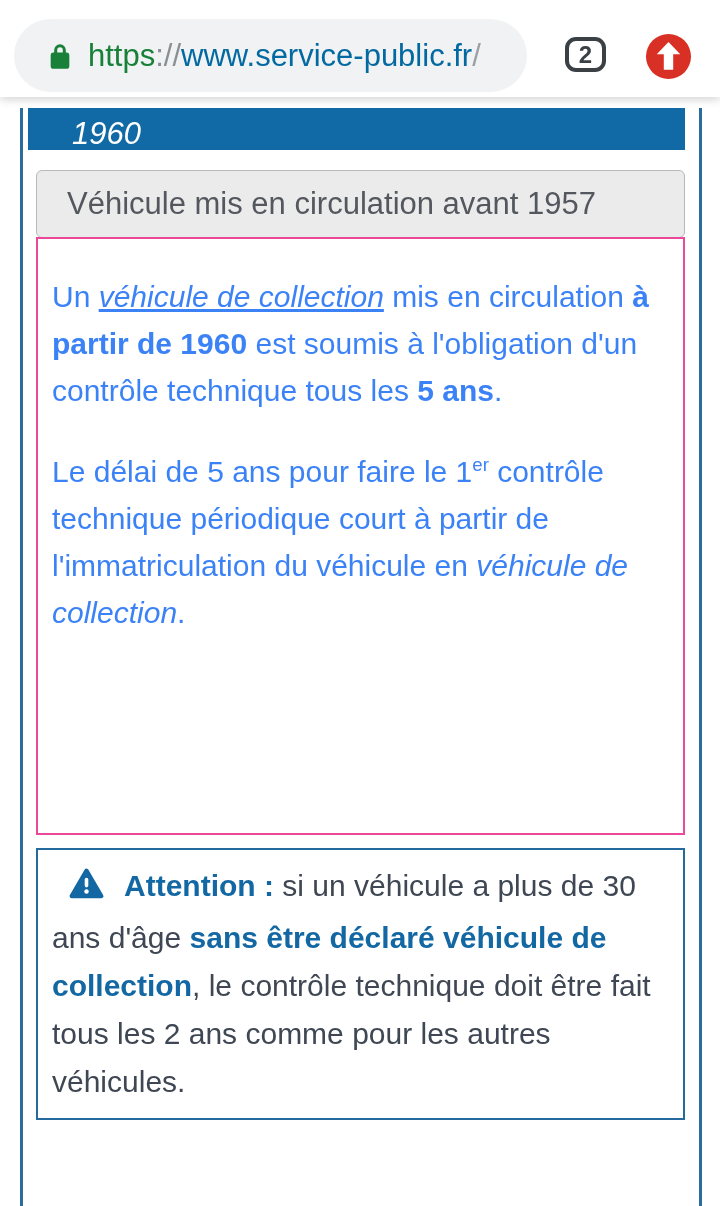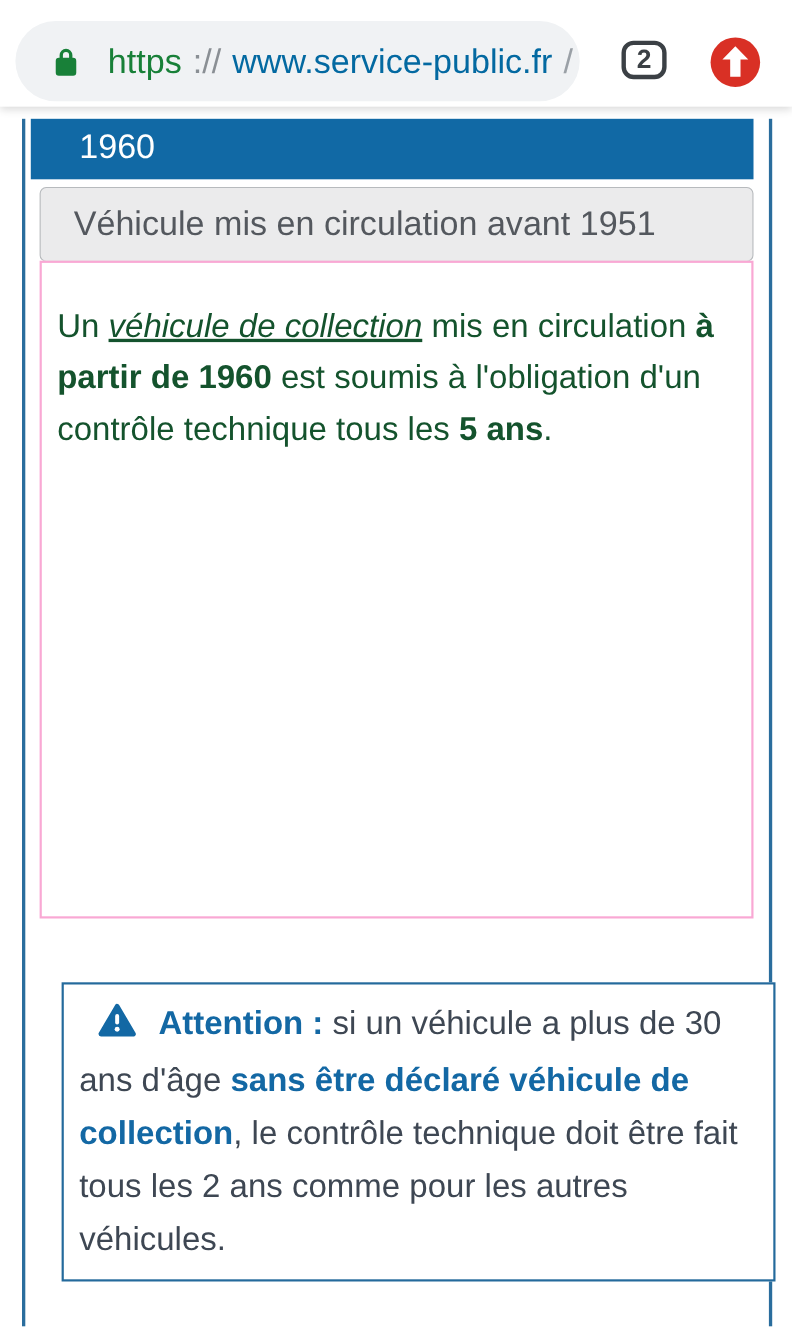--- a/index.html
+++ b/index.html
@@ -9,61 +9,61 @@
     -webkit-font-smoothing:antialiased;
   }
   
   .chrome{
     position:absolute;top:0;left:0;width:720px;height:97px;background:#ffffff;
     box-shadow:0 3px 8px rgba(0,0,0,.16);z-index:10;
   }
   .omnibox{
     position:absolute;left:14px;top:19px;width:513px;height:73px;border-radius:37px;
     background:#f0f2f4;display:flex;align-items:center;box-sizing:border-box;
-    padding-left:32px;overflow:hidden;white-space:nowrap;font-size:31px;gap:10px;
+    padding-left:32px;overflow:hidden;white-space:nowrap;font-size:31px;
   }
   .lock-wrap{flex:0 0 auto;margin-right:14px;display:flex;align-items:center;}
   .u-scheme{color:#188038;}
   .u-sep{color:#8a8f94;}
   .u-host{color:#0369a1;}
   .u-tail{color:#9aa0a6;}
   .tabs-btn{
     position:absolute;left:565px;top:37px;width:41px;height:35px;box-sizing:border-box;
     border:4px solid #3b4045;border-radius:11px;display:flex;align-items:center;
     justify-content:center;font-size:24px;font-weight:bold;color:#3b4045;cursor:pointer;
   }
   .update-btn{position:absolute;left:645px;top:33px;width:47px;height:47px;cursor:pointer;}
   
   .page{position:absolute;top:108px;left:0;width:720px;height:1098px;background:#fff;}
   .vline{position:absolute;top:0;bottom:0;width:3px;background:#2a6d9d;}
   .vline-left{left:20px;}
   .vline-right{left:699px;}
   .tab-active{
-    position:absolute;left:28px;top:0;width:657px;height:55px;background:#1169a5;
-    color:#ffffff;font-size:31px;box-sizing:border-box;padding:8px 0 0 44px;cursor:pointer;
+    position:absolute;left:28px;top:0;width:657px;height:42px;background:#1169a5;
+    color:#ffffff;font-size:31px;box-sizing:border-box;padding:8px 0 0 44px;cursor:pointer;font-style:italic;
   }
   .tab-inactive{
     position:absolute;left:36px;top:62px;width:649px;height:68px;box-sizing:border-box;
     background:#ebebec;border:1px solid #b7babd;border-radius:6px;display:flex;
     align-items:center;padding-left:30px;font-size:31px;color:#54585e;cursor:pointer;
   }
   .panel{
     position:absolute;left:36px;top:129px;width:649px;height:598px;box-sizing:border-box;
-    border:2px solid #f9a8d4;background:#fff;padding:0 16px 0 14px;
-    font-size:30px;line-height:47px;color:#14532d;overflow:hidden;
+    border:2px solid #ec4899;background:#fff;padding:0 16px 0 14px;
+    font-size:30px;line-height:47px;color:#3b82f6;overflow:hidden;
   }
   .panel p{margin:34px 0;}
   .lnk{font-style:italic;text-decoration:underline;color:inherit;cursor:pointer;}
   .it{font-style:italic;}
   b{font-weight:bold;}
   sup{font-size:62%;line-height:0;}
   .callout{
-    position:absolute;left:36px;top:785px;width:649px;height:272px;box-sizing:border-box;
+    position:absolute;left:36px;top:740px;width:649px;height:272px;box-sizing:border-box;
     border:2px solid #246a9c;background:#fff;padding:12px 14px 0 14px;
-    font-size:30px;line-height:48px;color:#3e4753;overflow:hidden;margin-left:20px;
+    font-size:30px;line-height:48px;color:#3e4753;overflow:hidden;
   }
   .callout p{margin:0;}
   .warn-blue{color:#1368a4;font-weight:bold;}
   .warn-link{color:#1368a4;font-weight:bold;cursor:pointer;}
   .warn-icon{display:inline-block;vertical-align:-4px;margin:0 19px 0 16px;}
 </style>
 </head>
 <body>
 
 <header class="chrome">
@@ -91,25 +91,26 @@
 
 <main class="page">
   <div class="vline vline-left"></div>
   <div class="vline vline-right"></div>
 
   <div class="tab-active">
     <span>1960</span>
   </div>
 
   <div class="tab-inactive">
-    <span>Véhicule mis en circulation avant 1951</span>
+    <span>Véhicule mis en circulation avant 1957</span>
   </div>
 
   <section class="panel">
     <p><span>Un </span><span class="lnk">véhicule de collection</span><span> mis en circulation </span><b>à partir de 1960</b><span> est soumis à l'obligation d'un contrôle technique tous les </span><b>5 ans</b><span>.</span></p>
+    <p><span>Le délai de 5 ans pour faire le 1</span><sup>er</sup><span> contrôle technique périodique court à partir de l'immatriculation du véhicule en </span><span class="it">véhicule de collection</span><span>.</span></p>
   </section>
 
   <aside class="callout">
     <p><span class="warn-icon"><svg width="37" height="33" viewBox="0 0 24 22">
             <path fill="#1368a4" stroke="#1368a4" stroke-width="3" stroke-linejoin="round" d="M12 2.6L21.8 19.4H2.2z"></path>
             <rect x="10.8" y="7.2" width="2.4" height="6.4" rx="1.2" fill="#ffffff"></rect>
             <circle cx="12" cy="16.4" r="1.5" fill="#ffffff"></circle>
           </svg></span><span class="warn-blue">Attention :</span><span> si un véhicule a plus de 30 ans d'âge </span><span class="warn-link">sans être déclaré véhicule de collection</span><span>, le contrôle technique doit être fait tous les 2 ans comme pour les autres véhicules.</span></p>
   </aside>
 </main>

